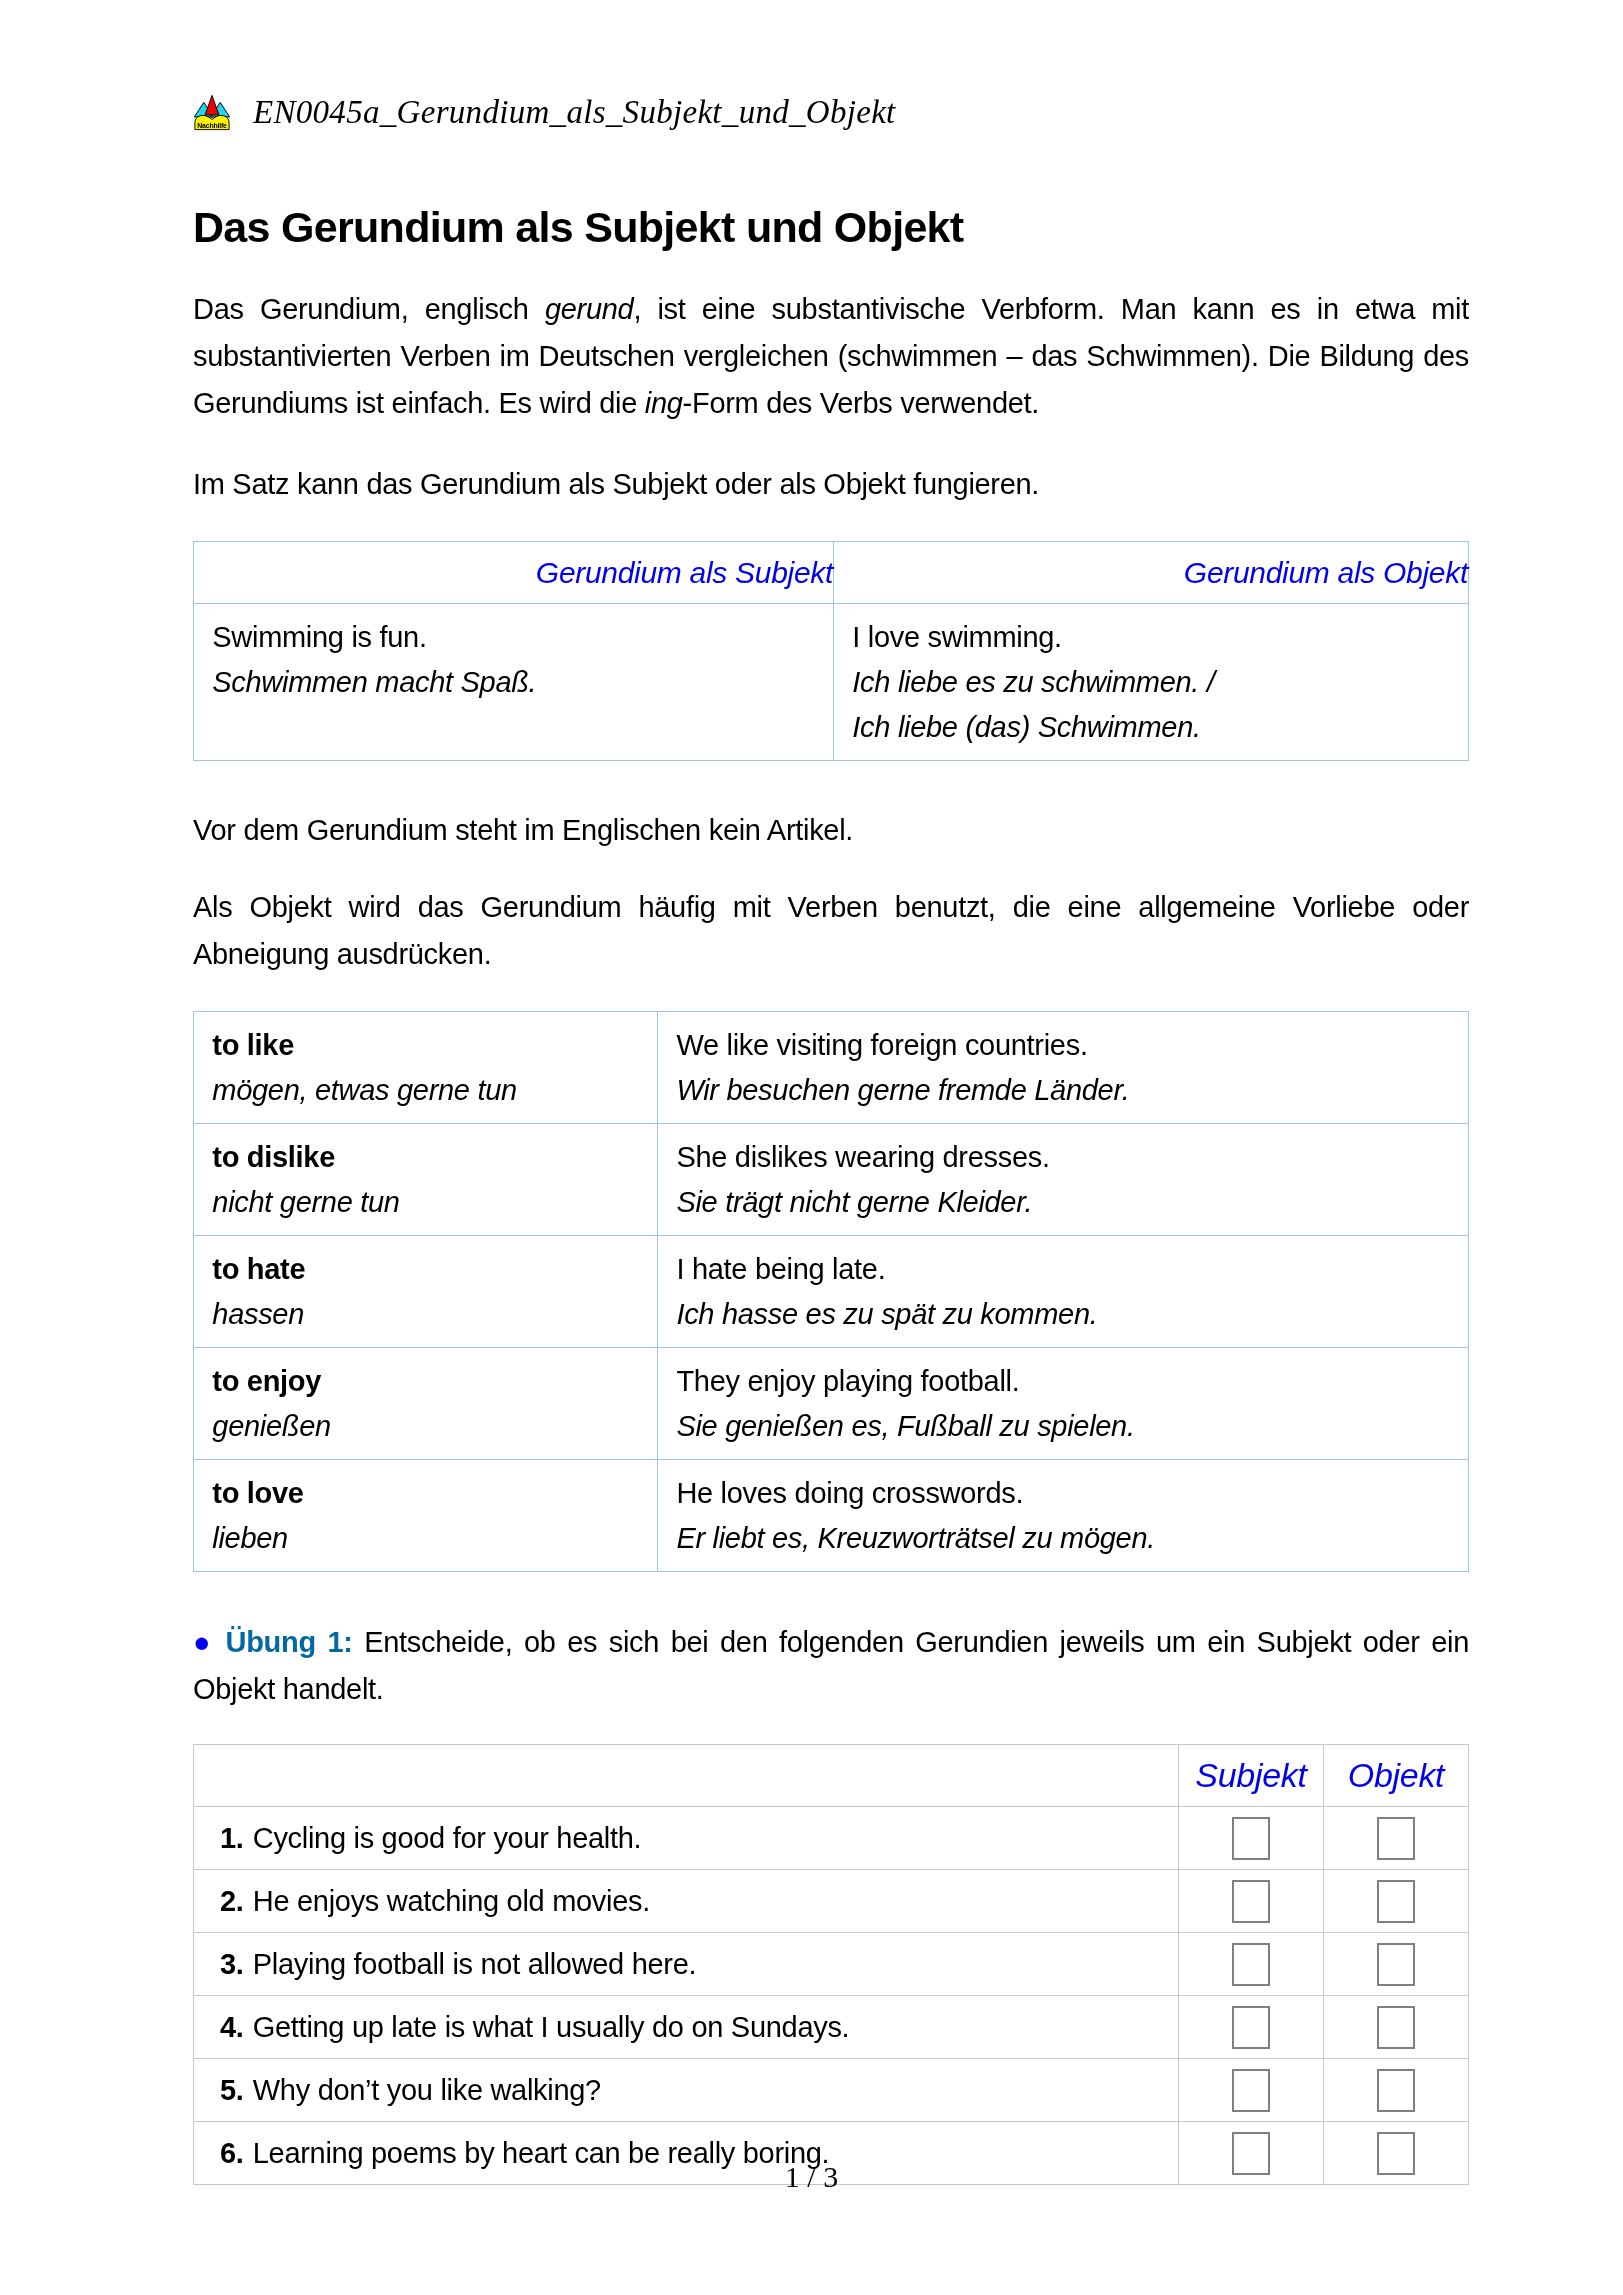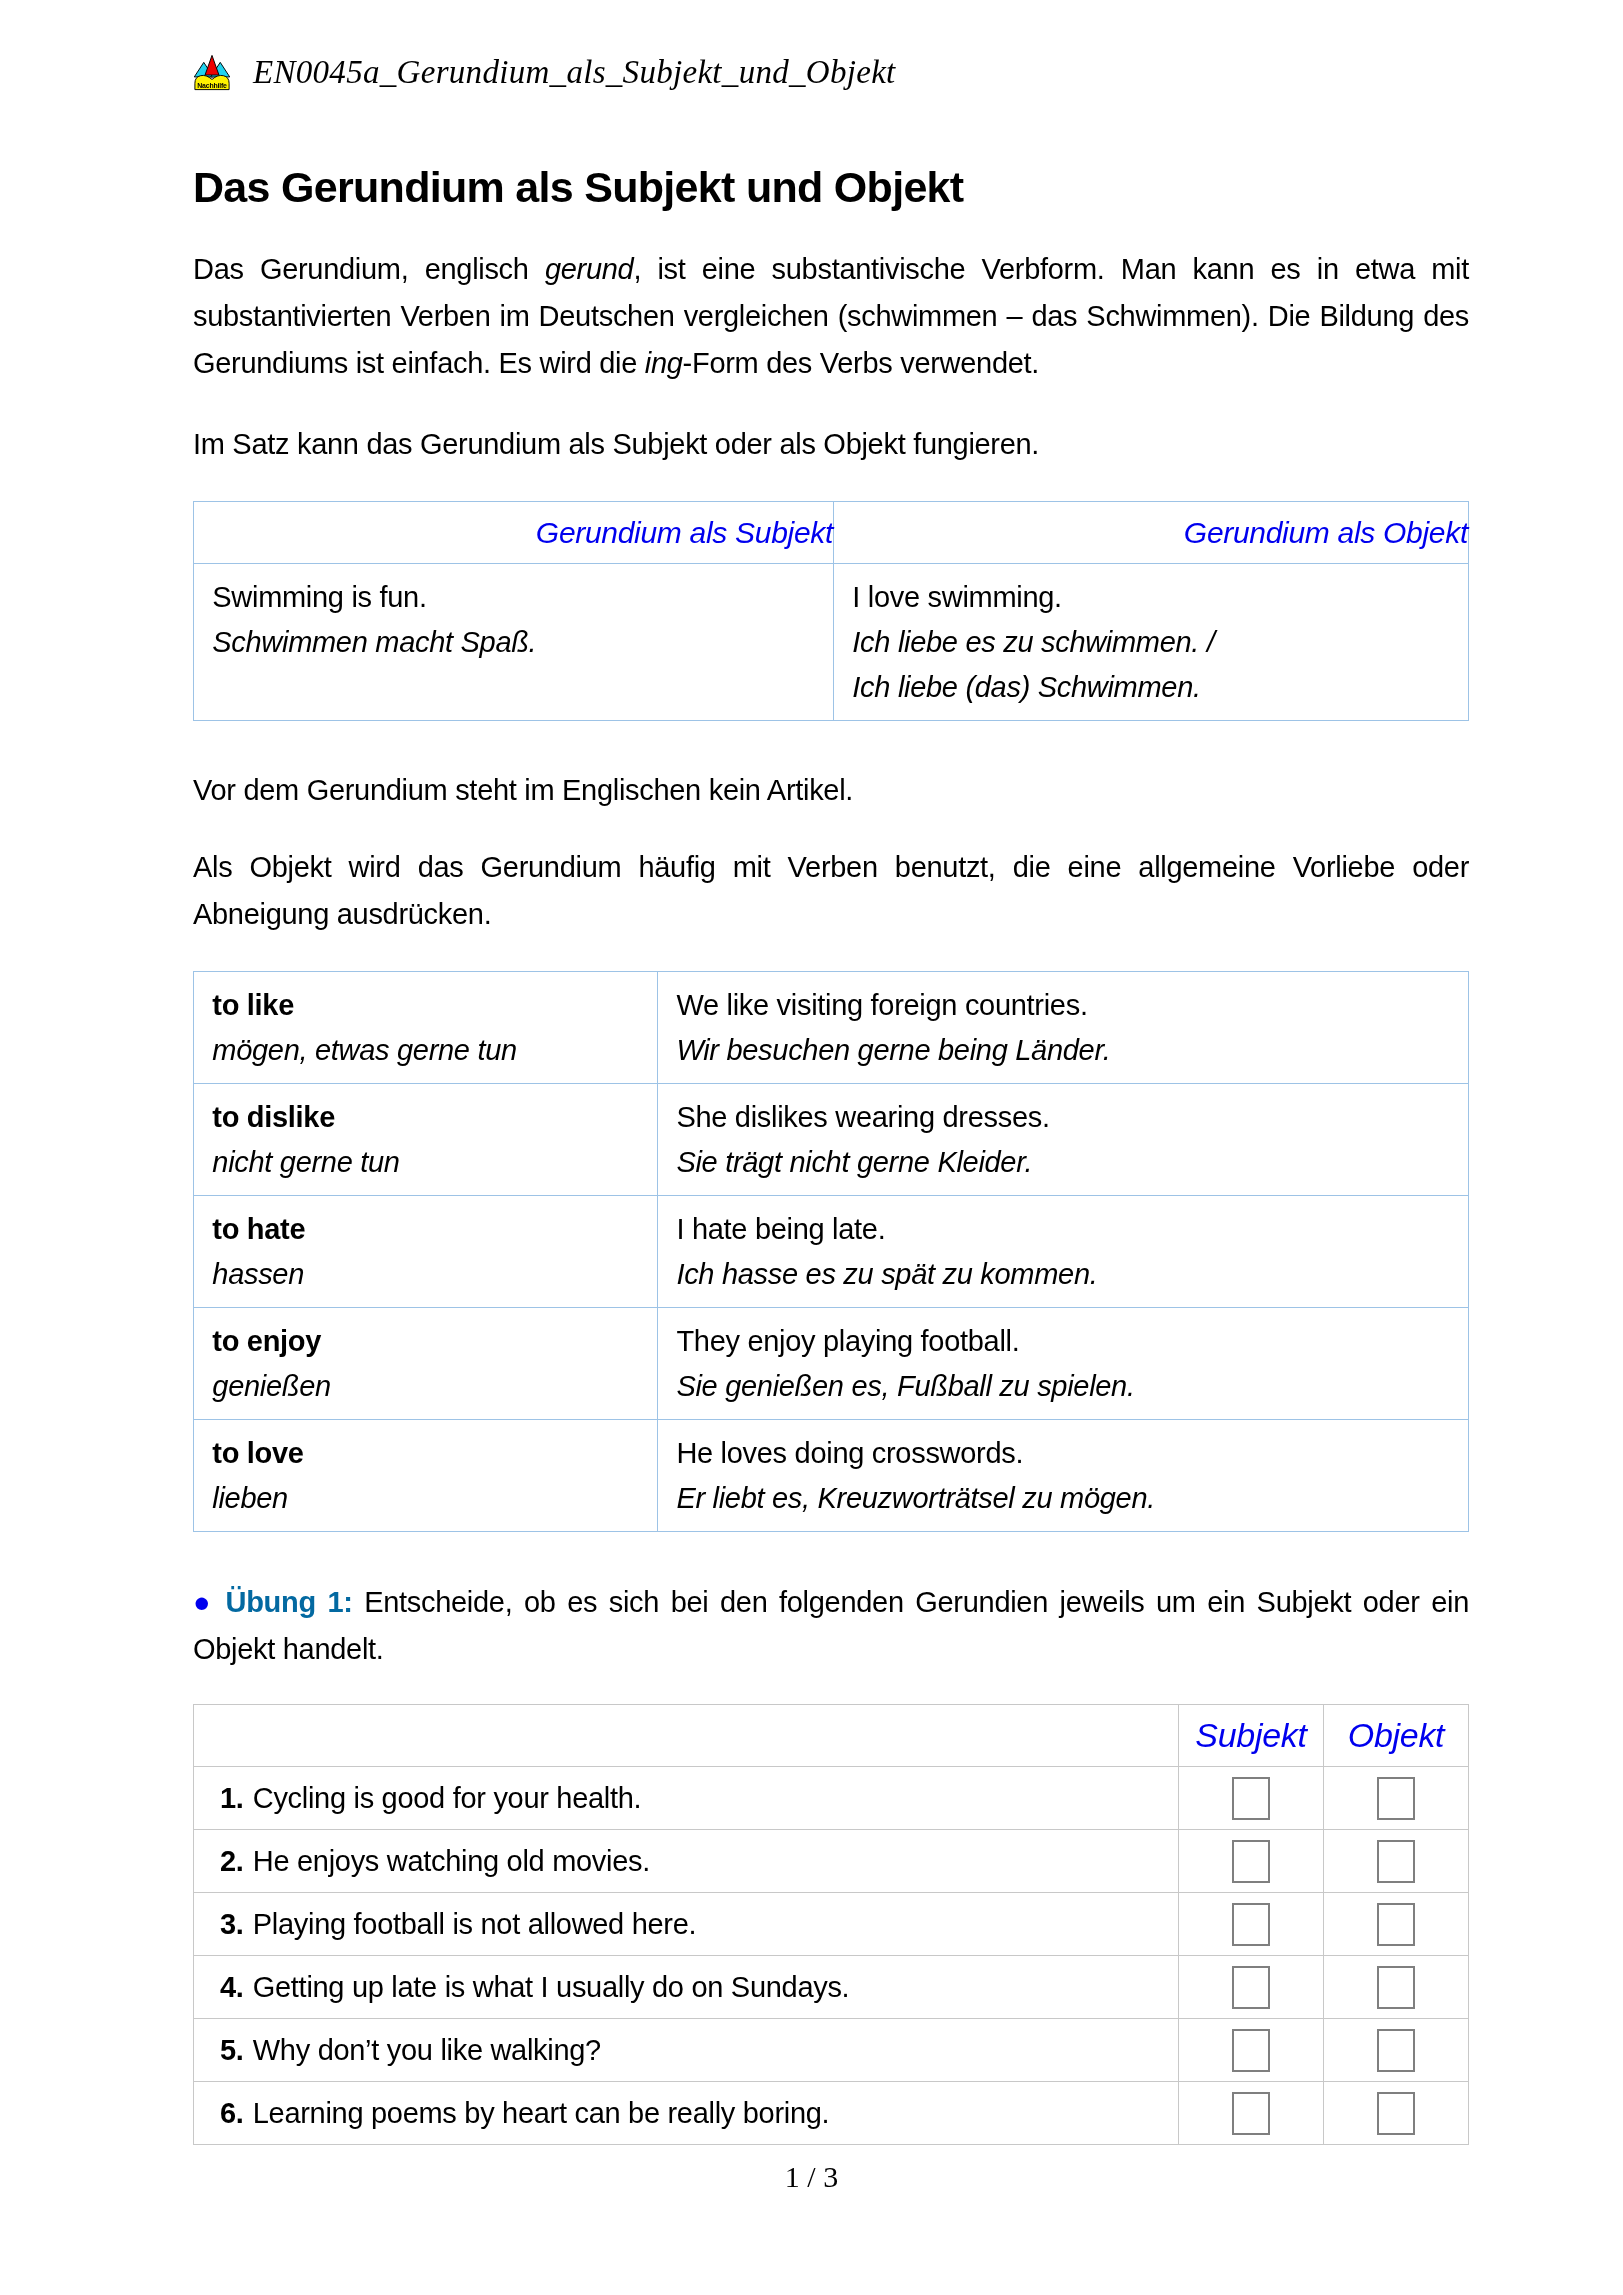--- a/index.html
+++ b/index.html
@@ -10,21 +10,21 @@
     color: #000000;
     font-family: "Liberation Sans", sans-serif;
     font-size: 29px;
     letter-spacing: -0.3px;
     overflow: hidden;
   }
   .page {
     position: relative;
     width: 1623px;
     height: 2295px;
-    padding: 54px 154px 0 193px;
+    padding: 94px 154px 0 193px;
   }
 
   
   .doc-header { display: flex; align-items: center; gap: 22px; }
   .logo { width: 38px; height: 37px; flex: 0 0 auto; }
   .doc-title {
     font-family: "Liberation Serif", serif;
     font-style: italic;
     font-size: 33px;
     letter-spacing: 0.3px;
@@ -169,21 +169,21 @@
         <col style="width:63.6%">
       </colgroup>
     <tbody>
         <tr>
       <td>
         <div class="verb">to like</div>
         <div class="it">mögen, etwas gerne tun</div>
       </td>
       <td>
         <div>We like visiting foreign countries.</div>
-        <div class="it">Wir besuchen gerne being Länder.</div>
+        <div class="it">Wir besuchen gerne fremde Länder.</div>
       </td>
     </tr>
     <tr>
       <td>
         <div class="verb">to dislike</div>
         <div class="it">nicht gerne tun</div>
       </td>
       <td>
         <div>She dislikes wearing dresses.</div>
         <div class="it">Sie trägt nicht gerne Kleider.</div>

